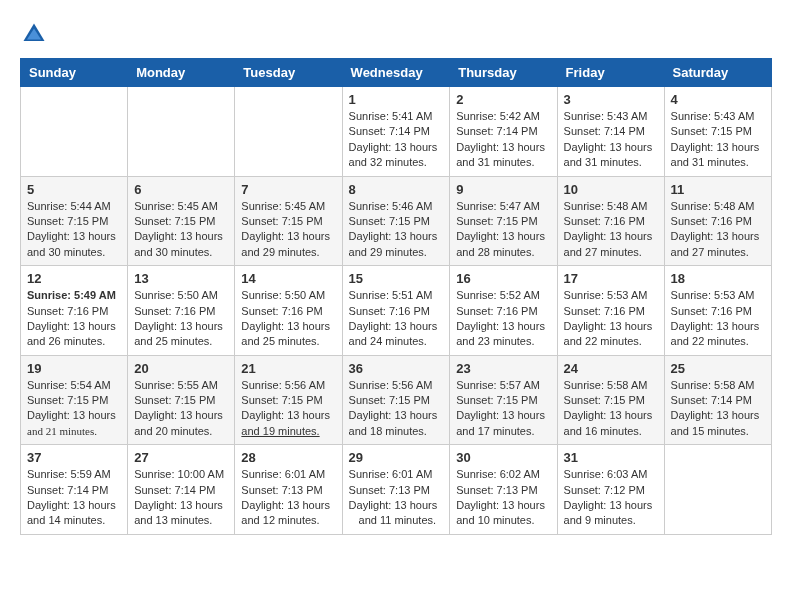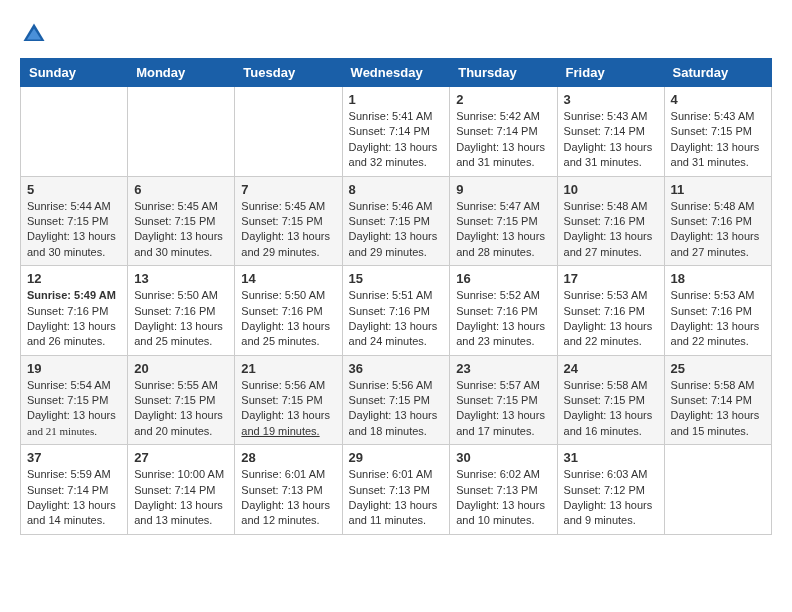--- a/index.html
+++ b/index.html
@@ -378,21 +378,21 @@
             <span style="display: block;">Daylight: 13 hours</span>
             <span style="display: block;">and 12 minutes.</span>
           </div>
         </td>
         <td>
           <span class="day-number">29</span>
           <div class="cell-content">
             <span style="display: block;">Sunrise: 6:01 AM</span>
             <span style="display: block;">Sunset: 7:13 PM</span>
             <span style="display: block;">Daylight: 13 hours</span>
-            <span style="display: block;">and 11 minutes.</span>
+            <span style="display: block; margin-left: 10px;">and 11 minutes.</span>
           </div>
         </td>
         <td>
           <span class="day-number">30</span>
           <div class="cell-content">
             <span style="display: block;">Sunrise: 6:02 AM</span>
             <span style="display: block;">Sunset: 7:13 PM</span>
             <span style="display: block;">Daylight: 13 hours</span>
             <span style="display: block;">and 10 minutes.</span>
           </div>

